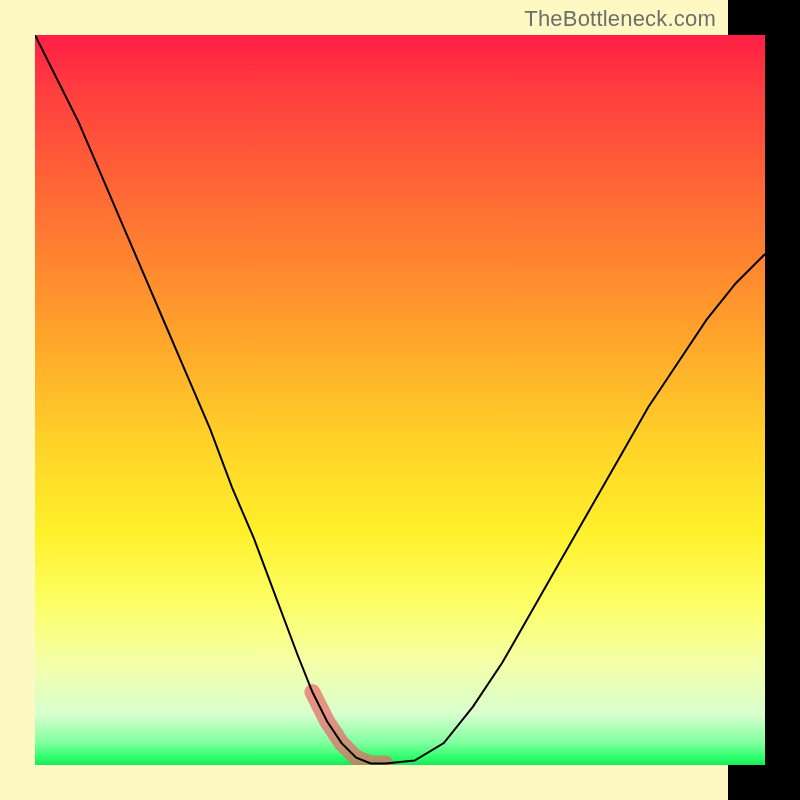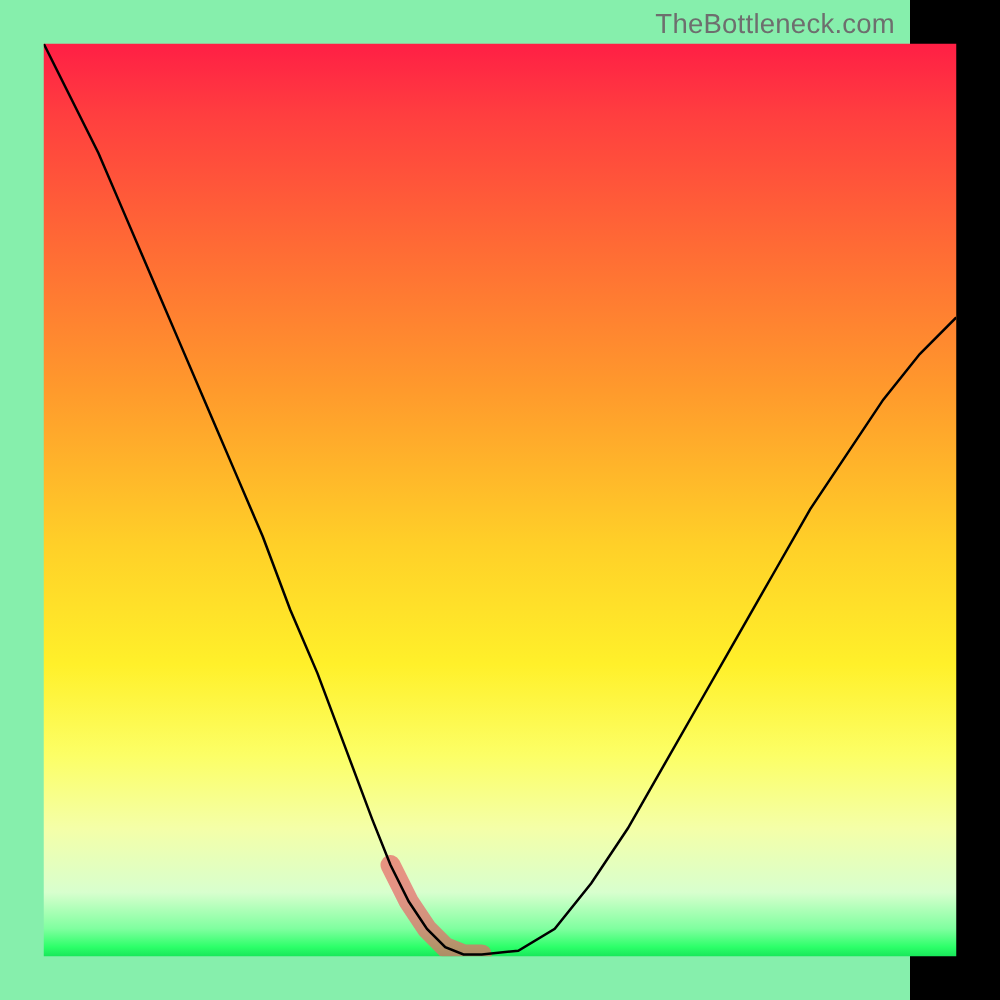--- a/index.html
+++ b/index.html
@@ -7,21 +7,21 @@
     padding: 0;
     background: #000;
     width: 800px;
     height: 800px;
     overflow: hidden;
     font-family: Arial, sans-serif;
   }
   .outer {
     width: 728px;
     height: 800px;
-    background: #86efac;
+    background: #fef9c3;
     position: relative;
   }
   .plot-wrap {
     position: absolute;
     left: 35px;
     top: 35px;
     width: 730px;
     height: 730px;
   }
   .plot-gradient {

